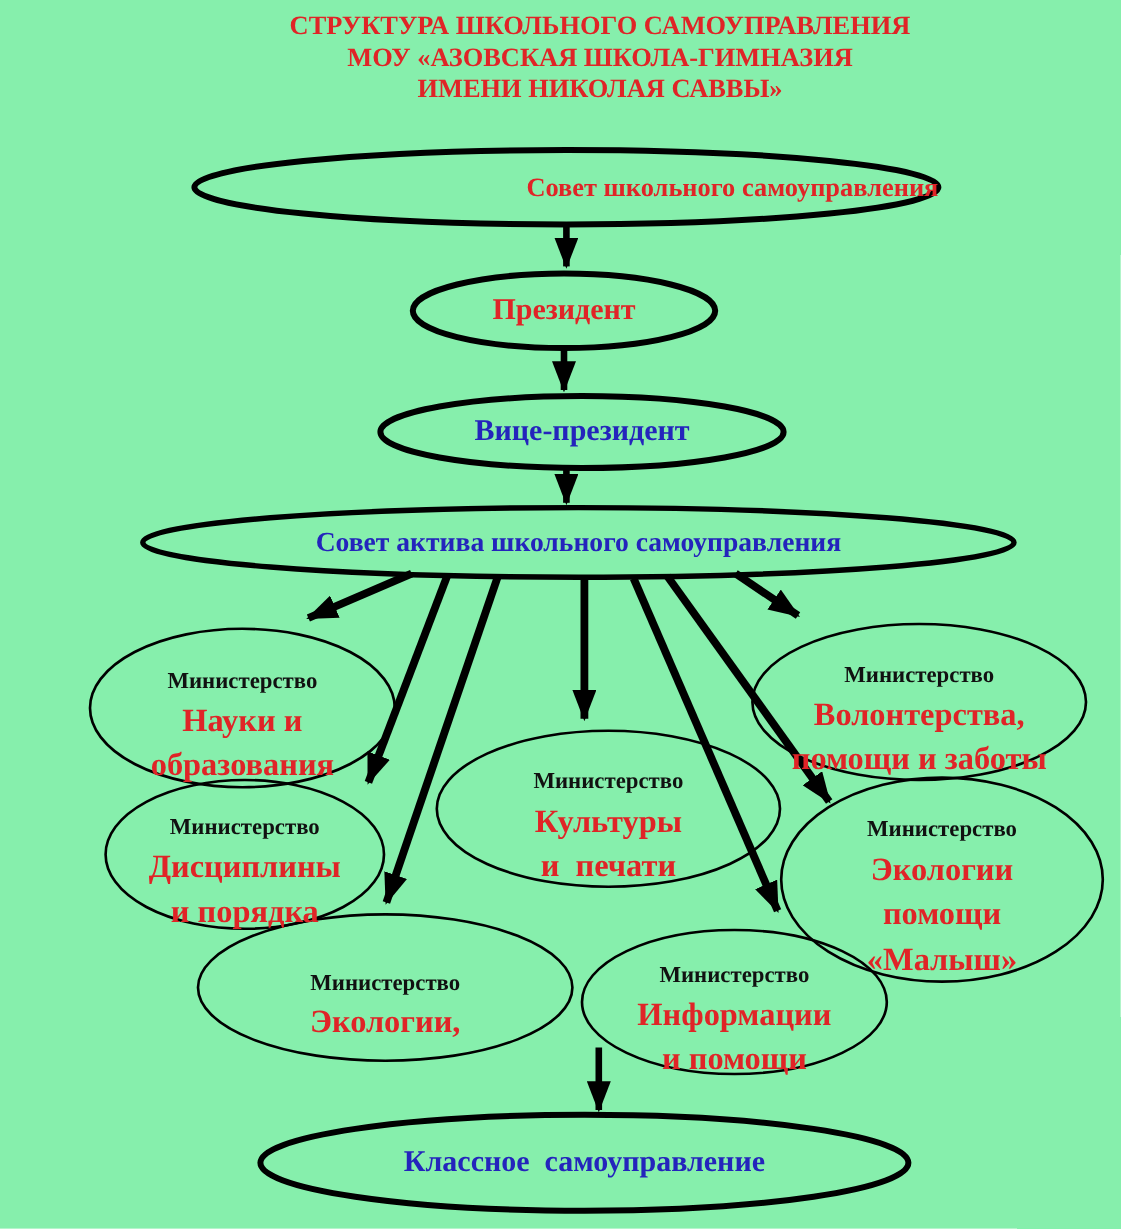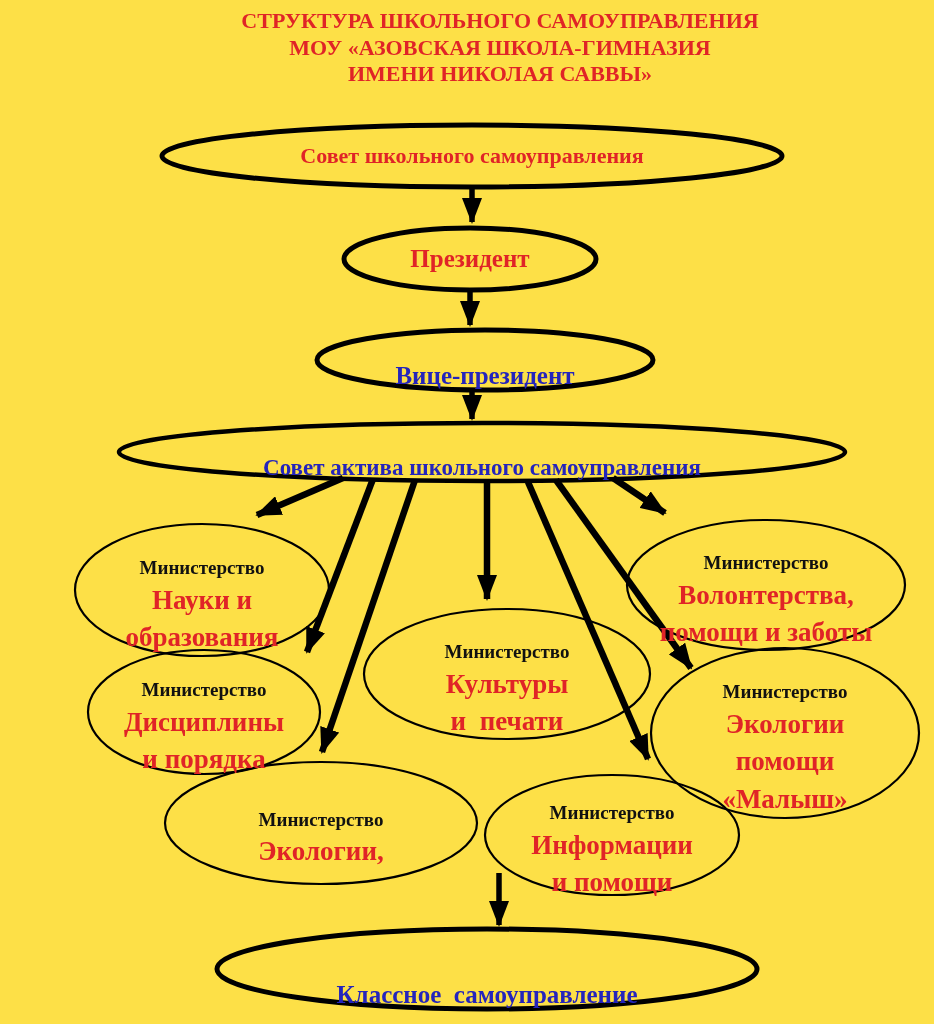--- a/index.html
+++ b/index.html
@@ -4,41 +4,41 @@
 <style>
   :root{
     --red:#e02427;
     --blue:#2424bc;
     --ink:#111111;
   }
   html,body{margin:0;padding:0;background:#ffffff;}
   .canvas{
     position:relative;
     width:934px;height:1024px;
-    background:#fde047;
+    background:#86efac;
     font-family:"Liberation Serif","DejaVu Serif",serif;
     overflow:hidden;
   }
   svg.layer{position:absolute;left:0;top:0;}
   .lbl{
     position:absolute;
     display:flex;flex-direction:column;
     align-items:center;justify-content:center;
     text-align:center;
     font-weight:bold;
   }
   .lbl span{white-space:pre;display:block;}
   .title{
     left:60px;top:4px;width:880px;height:88px;
     color:var(--red);
     font-size:22px;line-height:1.2;
   }
   .red-node{color:var(--red);}
-  .blue-node{color:var(--blue);justify-content:flex-end;}
-  .n-e1{left:162px;top:125px;width:620px;height:62px;font-size:22px;}
+  .blue-node{color:var(--blue);}
+  .n-e1{left:162px;top:125px;width:620px;height:62px;font-size:22px;align-items:flex-end;}
   .n-e2{left:344px;top:228px;width:252px;height:62px;font-size:25px;}
   .n-e3{left:317px;top:330px;width:336px;height:60px;font-size:25px;}
   .n-e4{left:119px;top:423px;width:726px;height:58px;font-size:23px;}
   .n-e5{left:217px;top:929px;width:540px;height:80px;font-size:25px;}
   .mlbl{line-height:1.4;}
   .mlbl span{color:var(--red);font-size:27px;}
   .mlbl span:first-child{color:var(--ink);font-size:19px;margin-top:32px;}
   .m1{left:75px;top:524px;width:254px;height:132px;}
   .m2{left:88px;top:650px;width:232px;height:124px;}
   .m3{left:165px;top:762px;width:312px;height:122px;}

